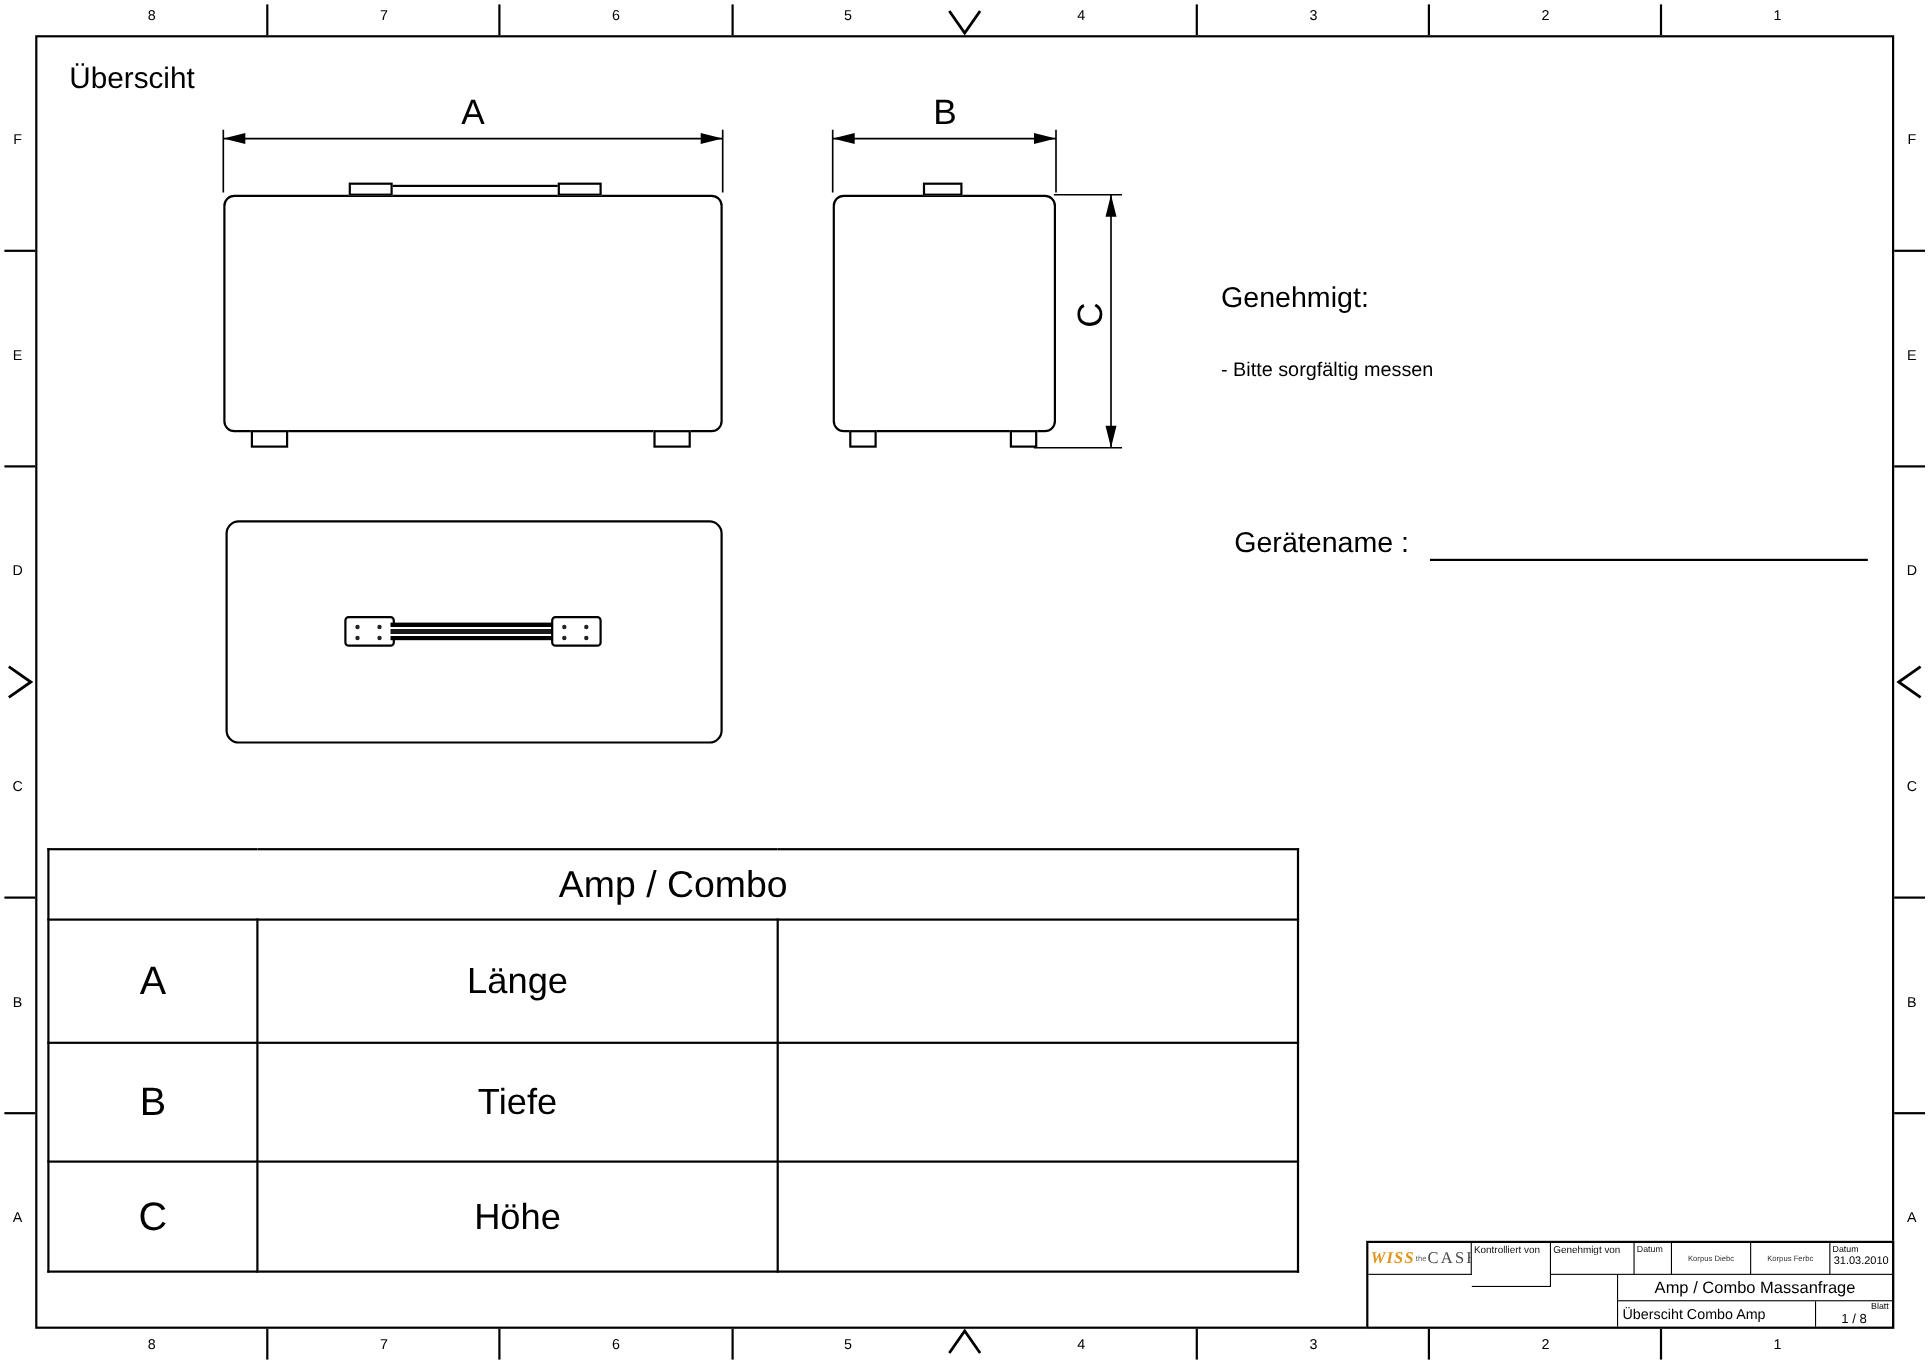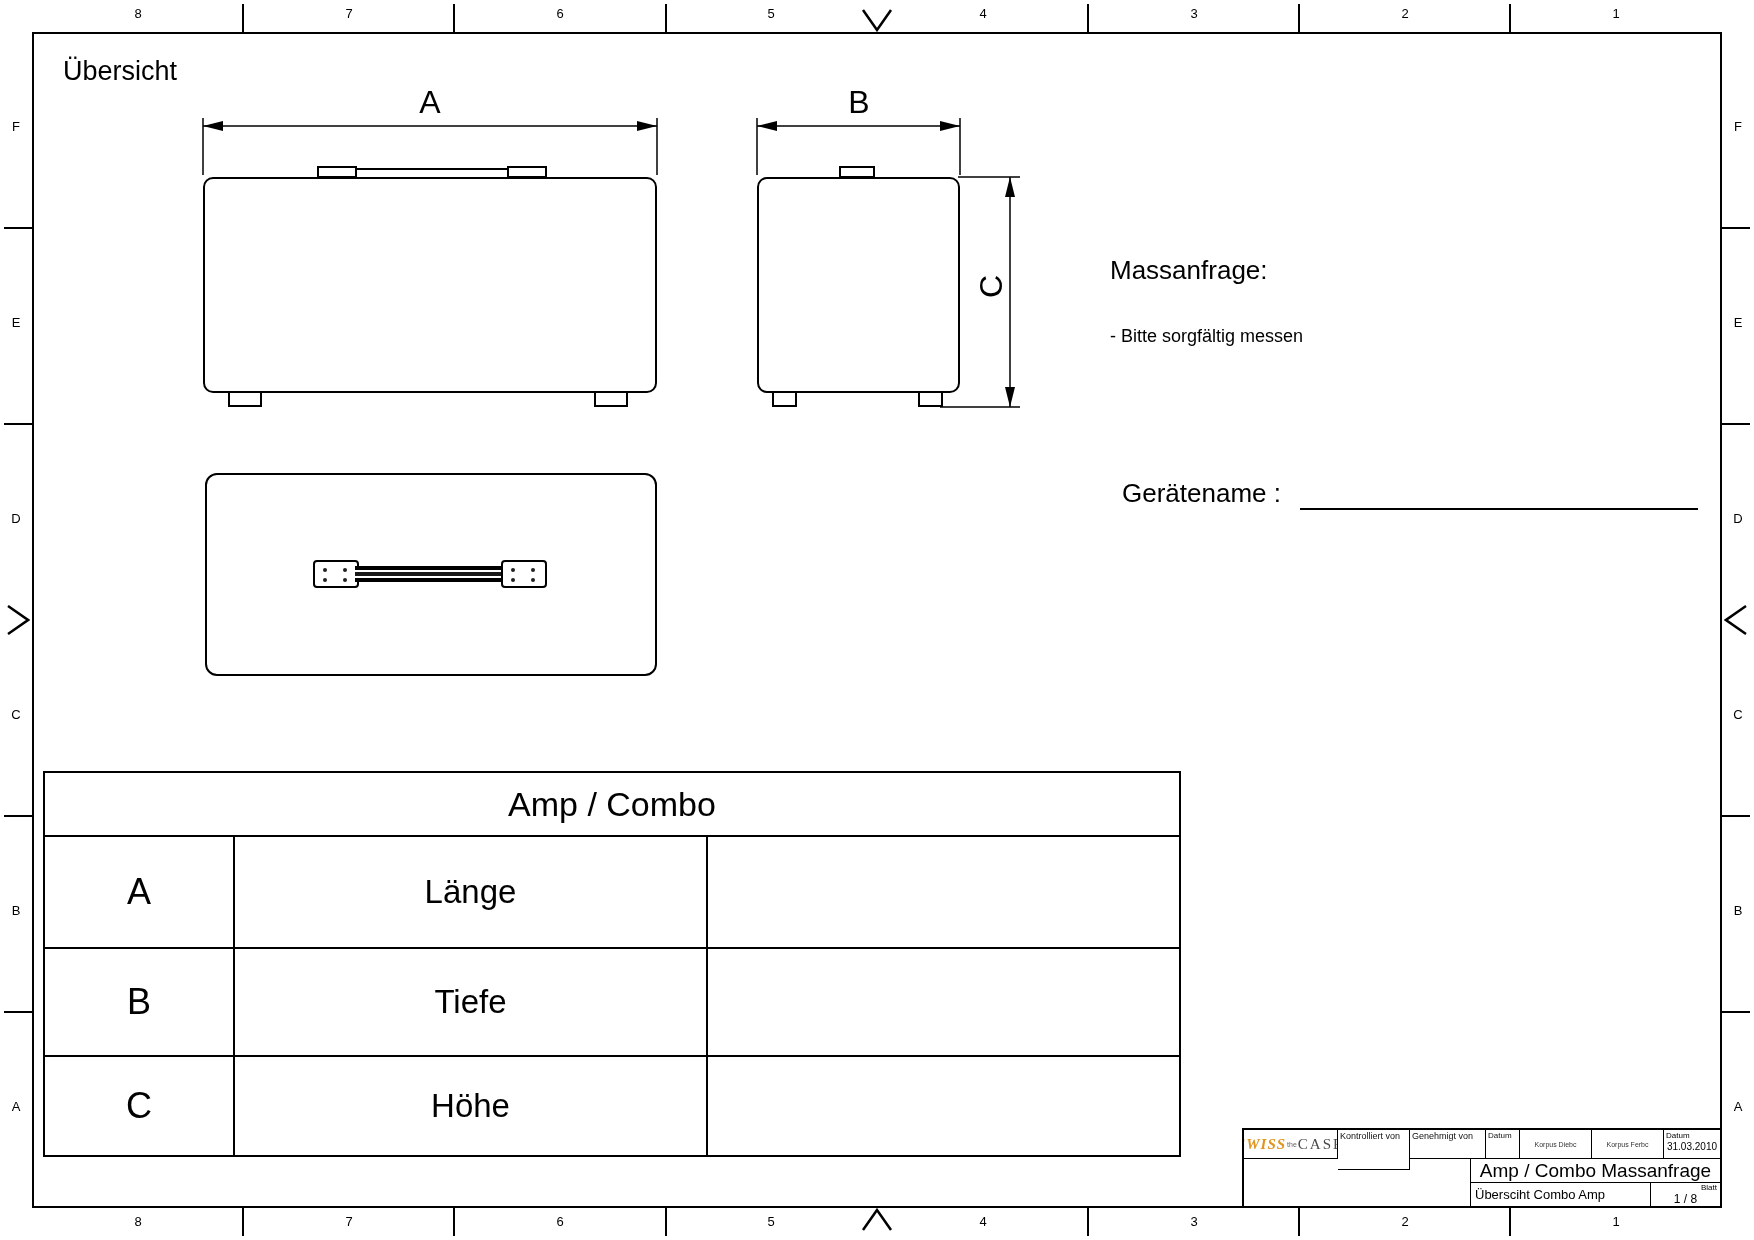--- a/index.html
+++ b/index.html
@@ -114,21 +114,21 @@
   <div class="zone-label" style="left:4px;top:903px;width:24px;">B</div>
   <div class="zone-label" style="left:4px;top:1099px;width:24px;">A</div>
 
   <div class="zone-label" style="left:1726px;top:119px;width:24px;">F</div>
   <div class="zone-label" style="left:1726px;top:315px;width:24px;">E</div>
   <div class="zone-label" style="left:1726px;top:511px;width:24px;">D</div>
   <div class="zone-label" style="left:1726px;top:707px;width:24px;">C</div>
   <div class="zone-label" style="left:1726px;top:903px;width:24px;">B</div>
   <div class="zone-label" style="left:1726px;top:1099px;width:24px;">A</div>
 
-  <div class="abs" style="left:63px;top:56px;font-size:27px;">Übersicht</div>
+  <div class="abs" style="left:63px;top:56px;font-size:27px;">Übersciht</div>
 
   <div class="case-body" style="left:203px;top:177px;width:454px;height:216px;"></div>
   <div class="bracket" style="left:317px;top:166px;width:40px;height:12px;"></div>
   <div class="bracket" style="left:507px;top:166px;width:40px;height:12px;"></div>
   <div class="strap" style="left:357px;top:168px;width:150px;"></div>
   <div class="foot" style="left:228px;top:391px;width:34px;height:16px;"></div>
   <div class="foot" style="left:594px;top:391px;width:34px;height:16px;"></div>
 
   <svg class="abs" style="left:195px;top:96px;" width="470" height="85">
     <line x1="8" y1="22" x2="8" y2="79" stroke="#000" stroke-width="1.5"></line>
@@ -172,21 +172,21 @@
     </div>
     <div class="grip-bar" style="left:42px;top:6px;width:150px;height:16px;"></div>
     <div class="cap" style="left:188px;top:0;width:46px;height:28px;">
       <div class="dot" style="left:8px;top:6px;"></div>
       <div class="dot" style="left:28px;top:6px;"></div>
       <div class="dot" style="left:8px;top:16px;"></div>
       <div class="dot" style="left:28px;top:16px;"></div>
     </div>
   </div>
 
-  <div class="note-head" style="left:1110px;top:255px;">Massanfrage:</div>
+  <div class="note-head" style="left:1110px;top:255px;">Genehmigt:</div>
   <div class="note-line" style="left:1110px;top:326px;">- Bitte sorgfältig messen</div>
 
   <div class="abs" style="left:1122px;top:478px;font-size:26px;">Gerätename :</div>
   <div class="abs" style="left:1300px;top:508px;width:398px;height:2px;background:#000;"></div>
 
   <table id="spec-table">
     <colgroup>
         <col style="width:190px">
         <col style="width:473px">
         <col style="width:473px">
@@ -224,21 +224,21 @@
     <div class="tb-cell tb-lbl" style="left:166px;top:0;width:76px;height:29px;">Genehmigt von</div>
     <div class="tb-cell tb-lbl" style="left:242px;top:0;width:34px;height:29px;font-size:8px;">Datum</div>
     <div class="tb-cell tb-tiny" style="left:276px;top:0;width:72px;height:29px;line-height:29px;">Korpus Diebc</div>
     <div class="tb-cell tb-tiny" style="left:348px;top:0;width:72px;height:29px;line-height:29px;">Korpus Ferbc</div>
     <div class="tb-cell" style="left:420px;top:0;width:56px;height:29px;border-right:none;">
       <div style="font-size:8px;line-height:9px;padding:1px 2px;">Datum</div>
       <div style="font-size:10px;text-align:center;">31.03.2010</div>
     </div>
 
     <div class="tb-cell" style="left:0;top:29px;width:227px;height:47px;border-bottom:none;"></div>
-    <div class="tb-cell" style="left:227px;top:29px;width:249px;height:24px;border-right:none;display:flex;align-items:center;justify-content:center;font-size:19px;">Amp / Combo Massanfrage</div>
+    <div class="tb-cell" style="left:227px;top:29px;width:249px;height:24px;border-right:none;display:flex;align-items:center;justify-content:center;font-size:15px;">Amp / Combo Massanfrage</div>
     <div class="tb-cell" style="left:227px;top:53px;width:180px;height:23px;border-bottom:none;display:flex;align-items:center;padding-left:4px;font-size:13px;">Übersciht Combo Amp</div>
     <div class="tb-cell" style="left:407px;top:53px;width:69px;height:23px;border-right:none;border-bottom:none;">
       <div style="font-size:8px;line-height:8px;text-align:right;padding:1px 3px 0 0;">Blatt</div>
       <div style="font-size:12px;text-align:center;">1 / 8</div>
     </div>
   </div>
 
 </div>
 
 </body></html>

